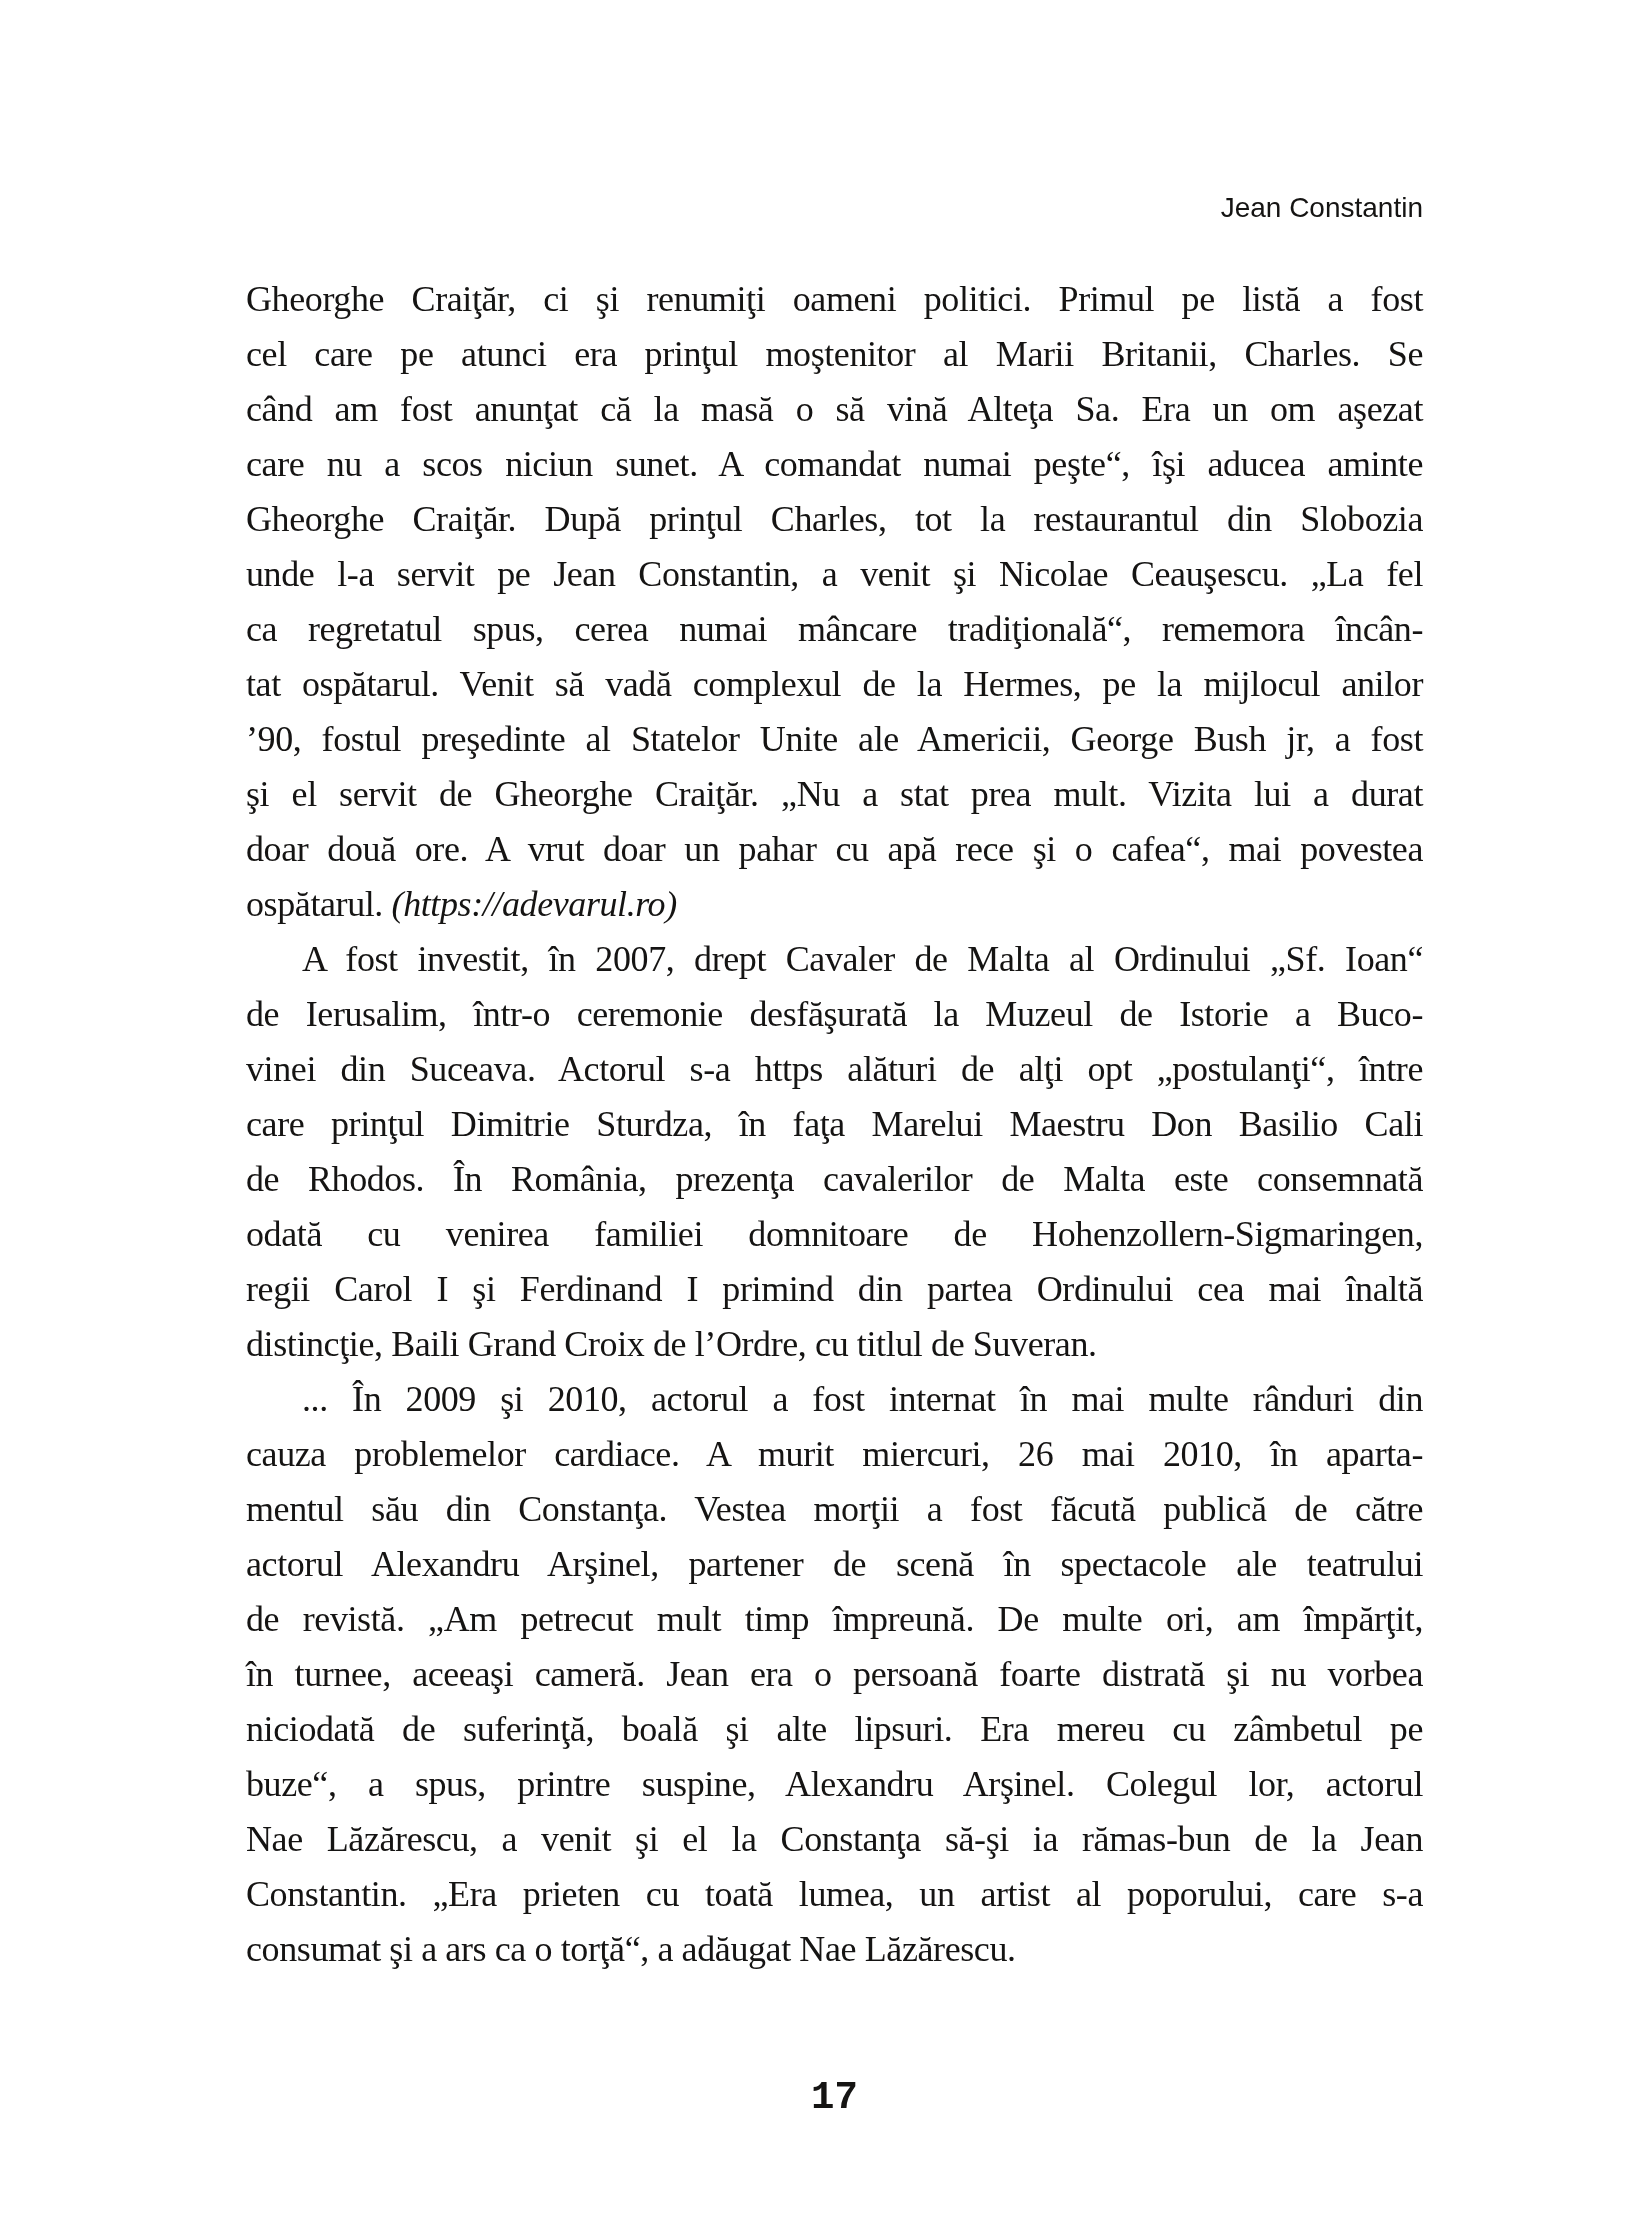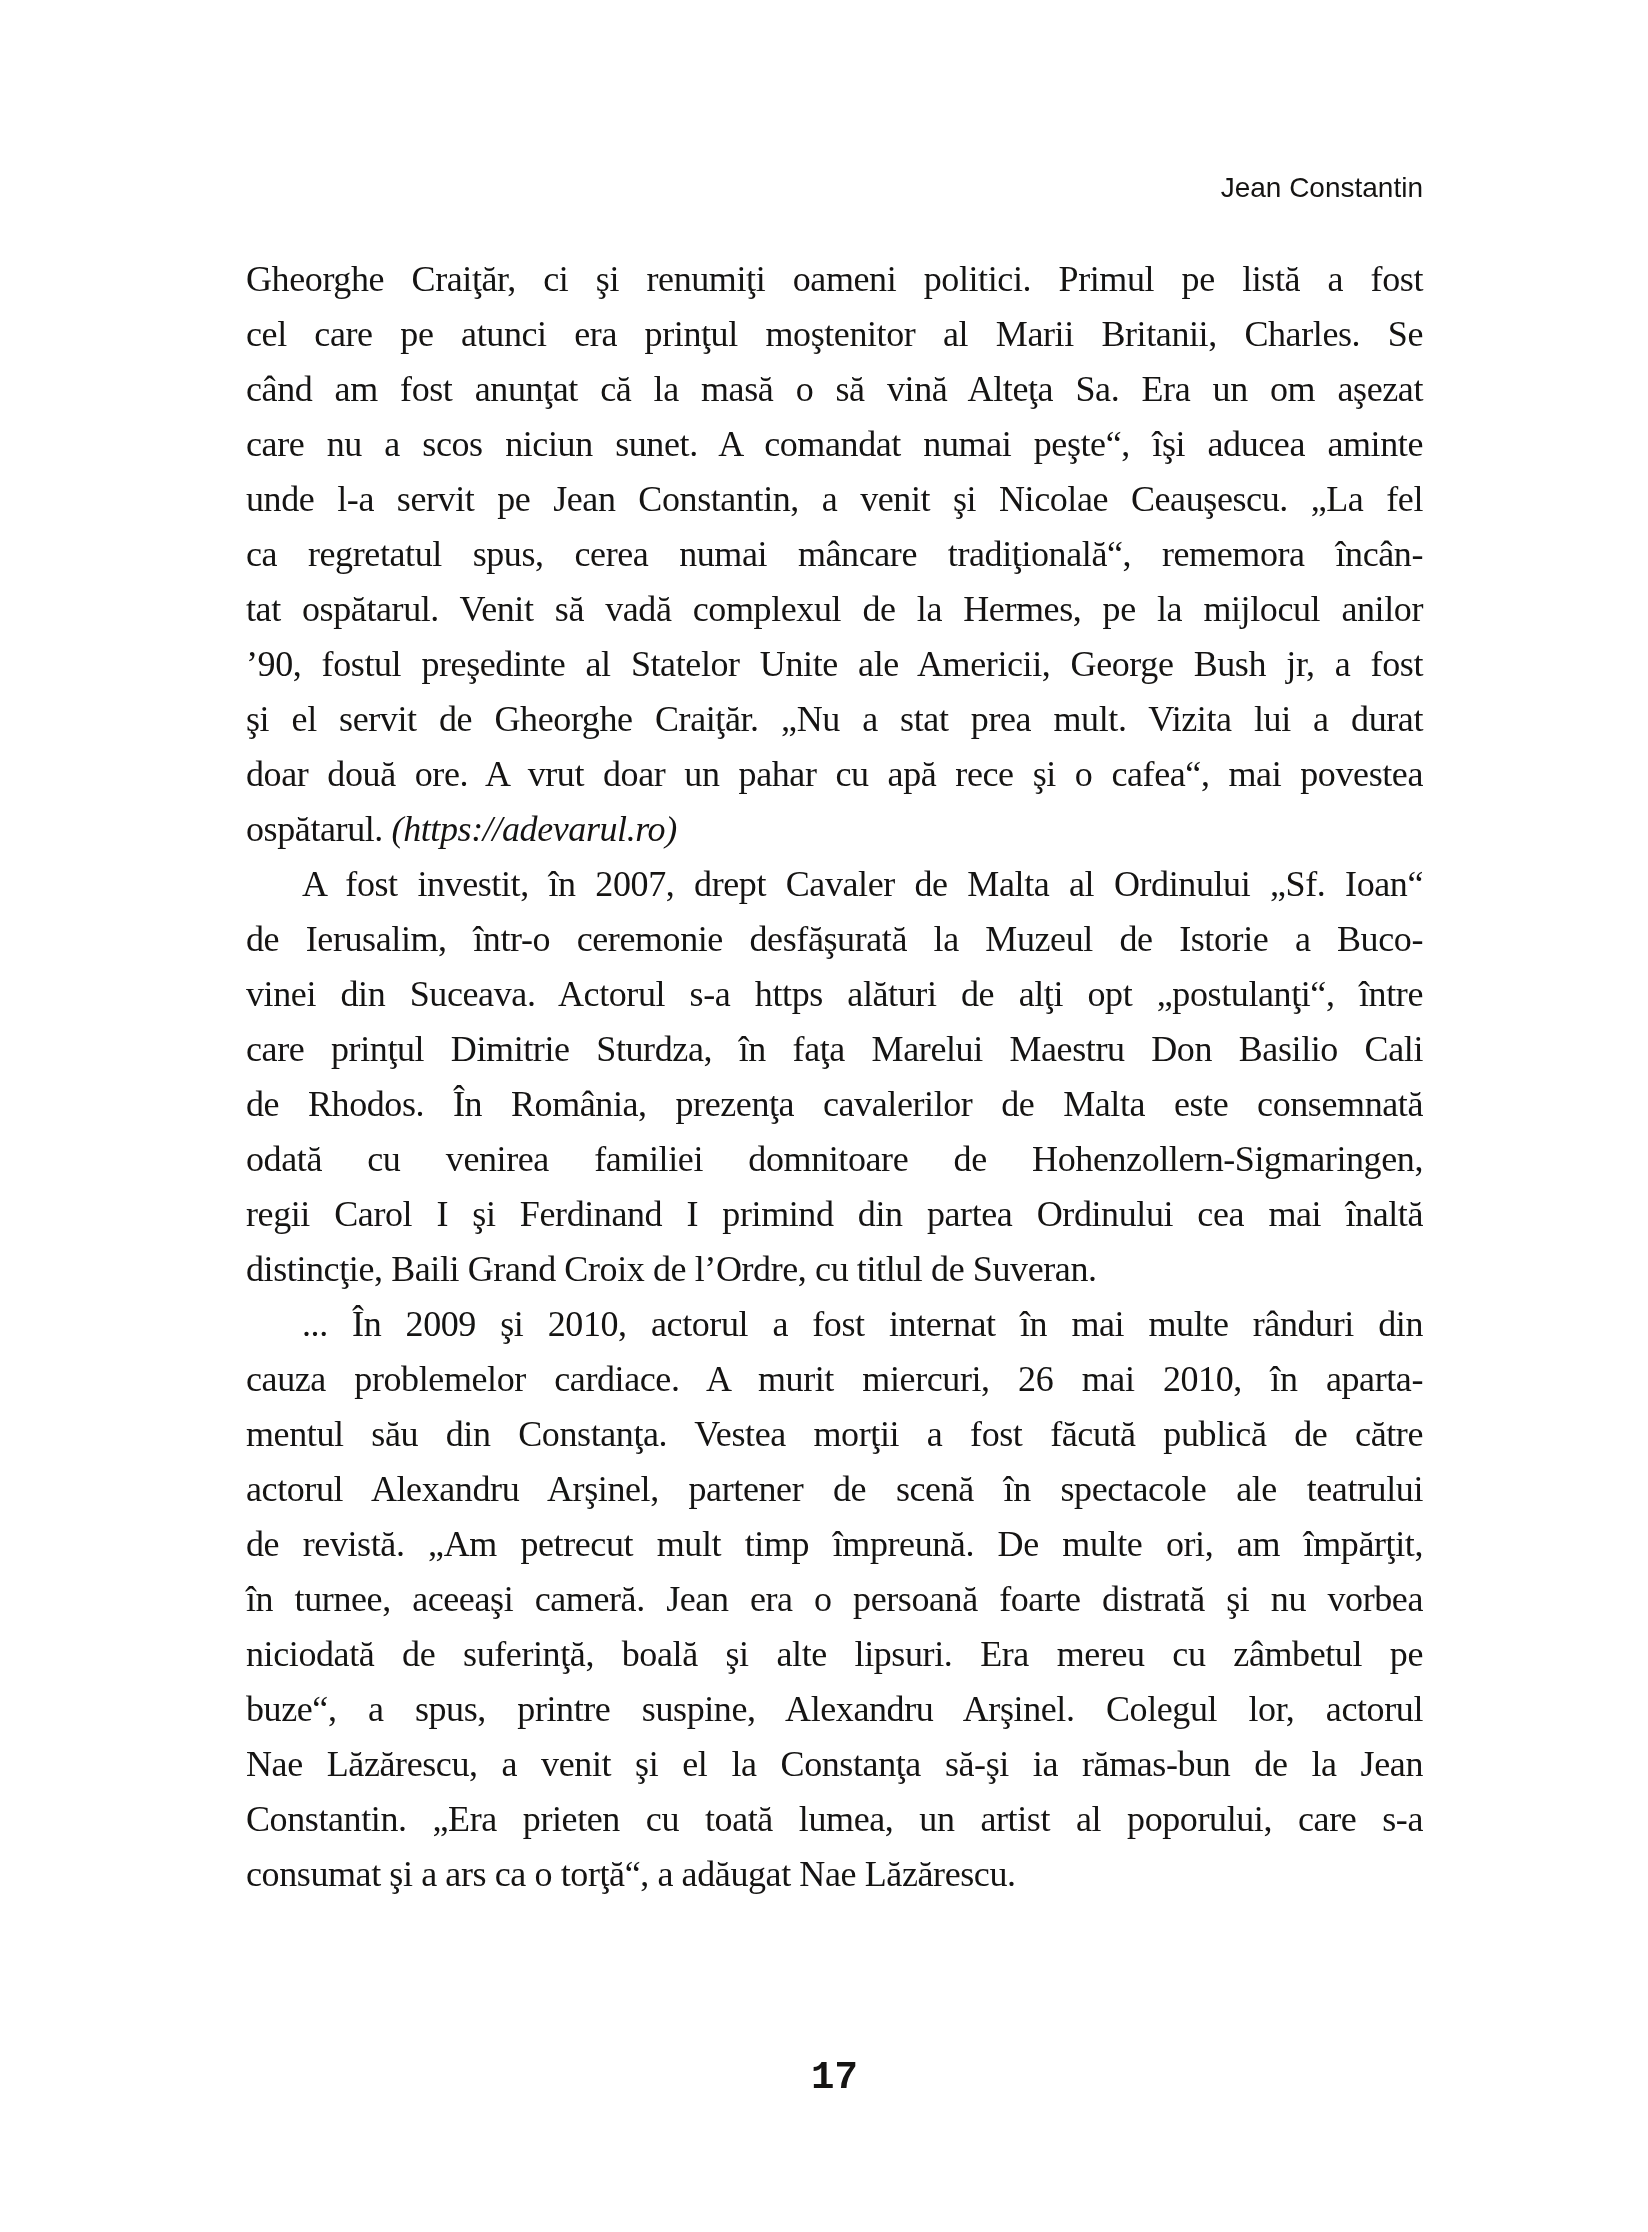--- a/index.html
+++ b/index.html
@@ -11,20 +11,21 @@
     height: 2232px;
     position: relative;
     background: var(--page-bg, #ffffff);
     color: var(--ink, #151413);
     font-family: "Liberation Serif", serif;
     overflow: hidden;
   }
   .page {
     position: absolute;
     inset: 0;
+    margin-top: 20px;
   }
   .running-head {
     position: absolute;
     top: 171px;
     left: 246px;
     width: 1177px;
     text-align: right;
     font-family: "Liberation Sans", sans-serif;
     font-size: 28px;
     line-height: 1.2;
@@ -72,20 +73,21 @@
 <body style="--page-bg: #ffffff; --ink: #151413;">
 
 <div class="page">
   <div class="running-head">Jean Constantin</div>
 
   <div class="body-text">
       <div class="line">Gheorghe Craiţăr, ci şi renumiţi oameni politici. Primul pe listă a fost</div>
       <div class="line">cel care pe atunci era prinţul moştenitor al Marii Britanii, Charles. Se</div>
       <div class="line">când am fost anunţat că la masă o să vină Alteţa Sa. Era un om aşezat</div>
       <div class="line">care nu a scos niciun sunet. A comandat numai peşte“, îşi aducea aminte</div>
+      <div class="line">Gheorghe Craiţăr. După prinţul Charles, tot la restaurantul din Slobozia</div>
       <div class="line">unde l-a servit pe Jean Constantin, a venit şi Nicolae Ceauşescu. „La fel</div>
       <div class="line">ca regretatul spus, cerea numai mâncare tradiţională“, rememora încân-</div>
       <div class="line">tat ospătarul. Venit să vadă complexul de la Hermes, pe la mijlocul anilor</div>
       <div class="line">’90, fostul preşedinte al Statelor Unite ale Americii, George Bush jr, a fost</div>
       <div class="line">şi el servit de Gheorghe Craiţăr. „Nu a stat prea mult. Vizita lui a durat</div>
       <div class="line">doar două ore. A vrut doar un pahar cu apă rece şi o cafea“, mai povestea</div>
       <div class="line para-end"><span>ospătarul. </span><em>(https://adevarul.ro)</em></div>
       <div class="line indent">A fost investit, în 2007, drept Cavaler de Malta al Ordinului „Sf. Ioan“</div>
       <div class="line">de Ierusalim, într-o ceremonie desfăşurată la Muzeul de Istorie a Buco-</div>
       <div class="line">vinei din Suceava. Actorul s-a https alături de alţi opt „postulanţi“, între</div>

